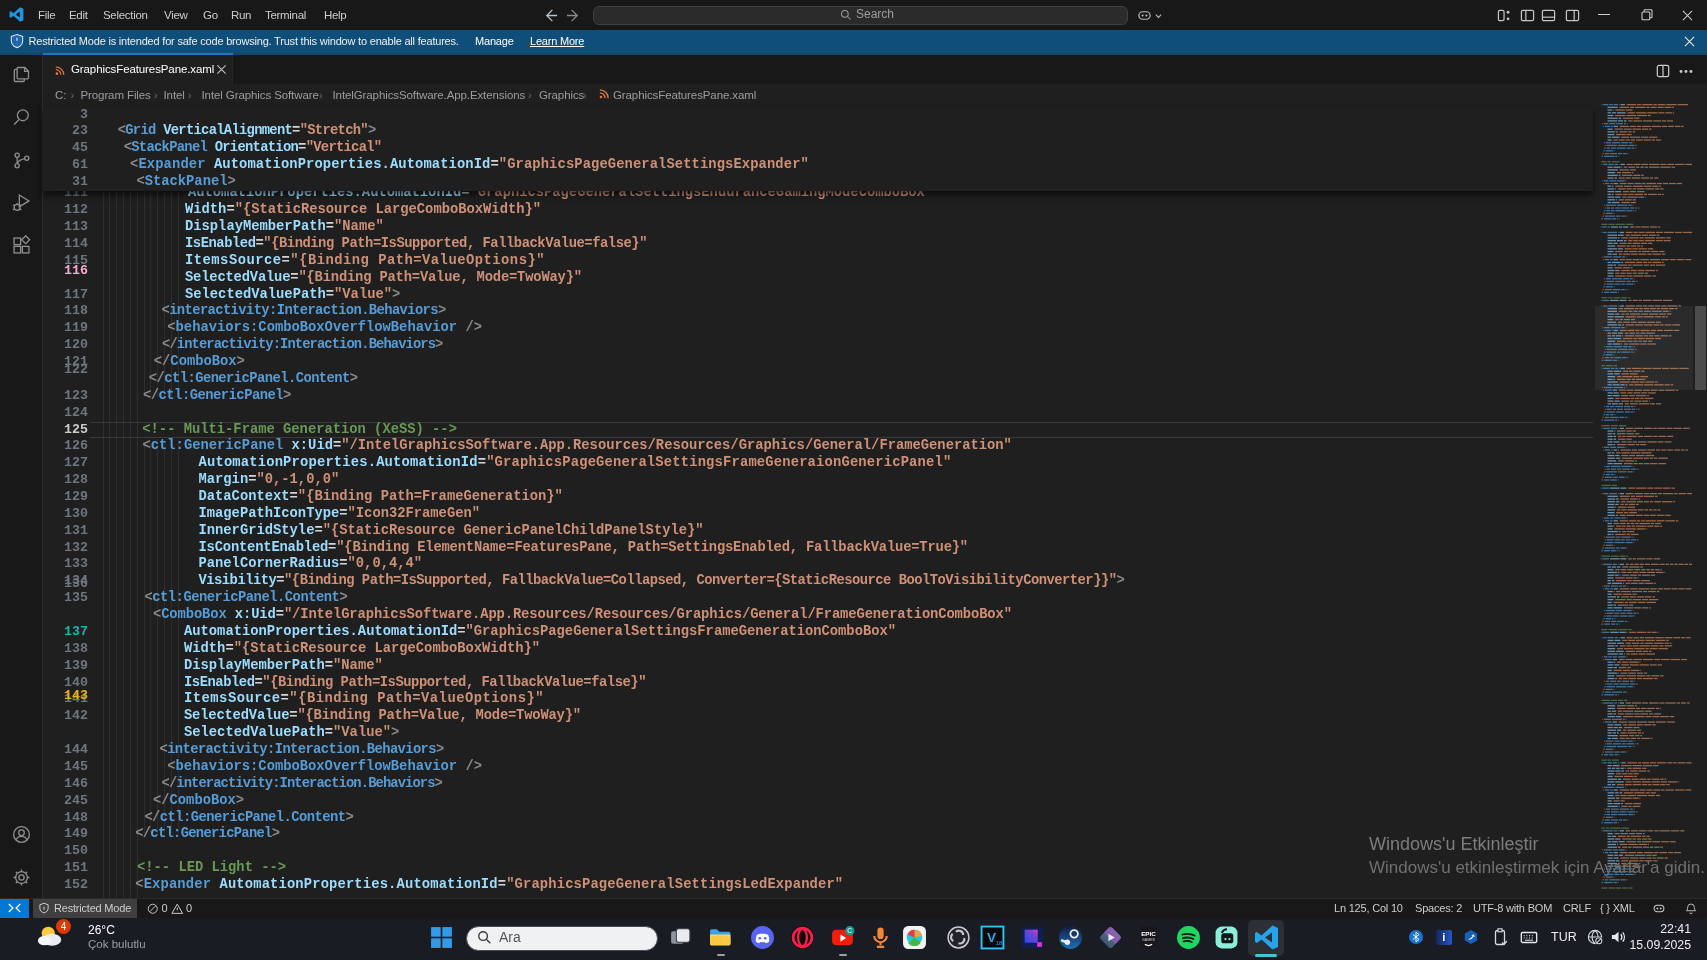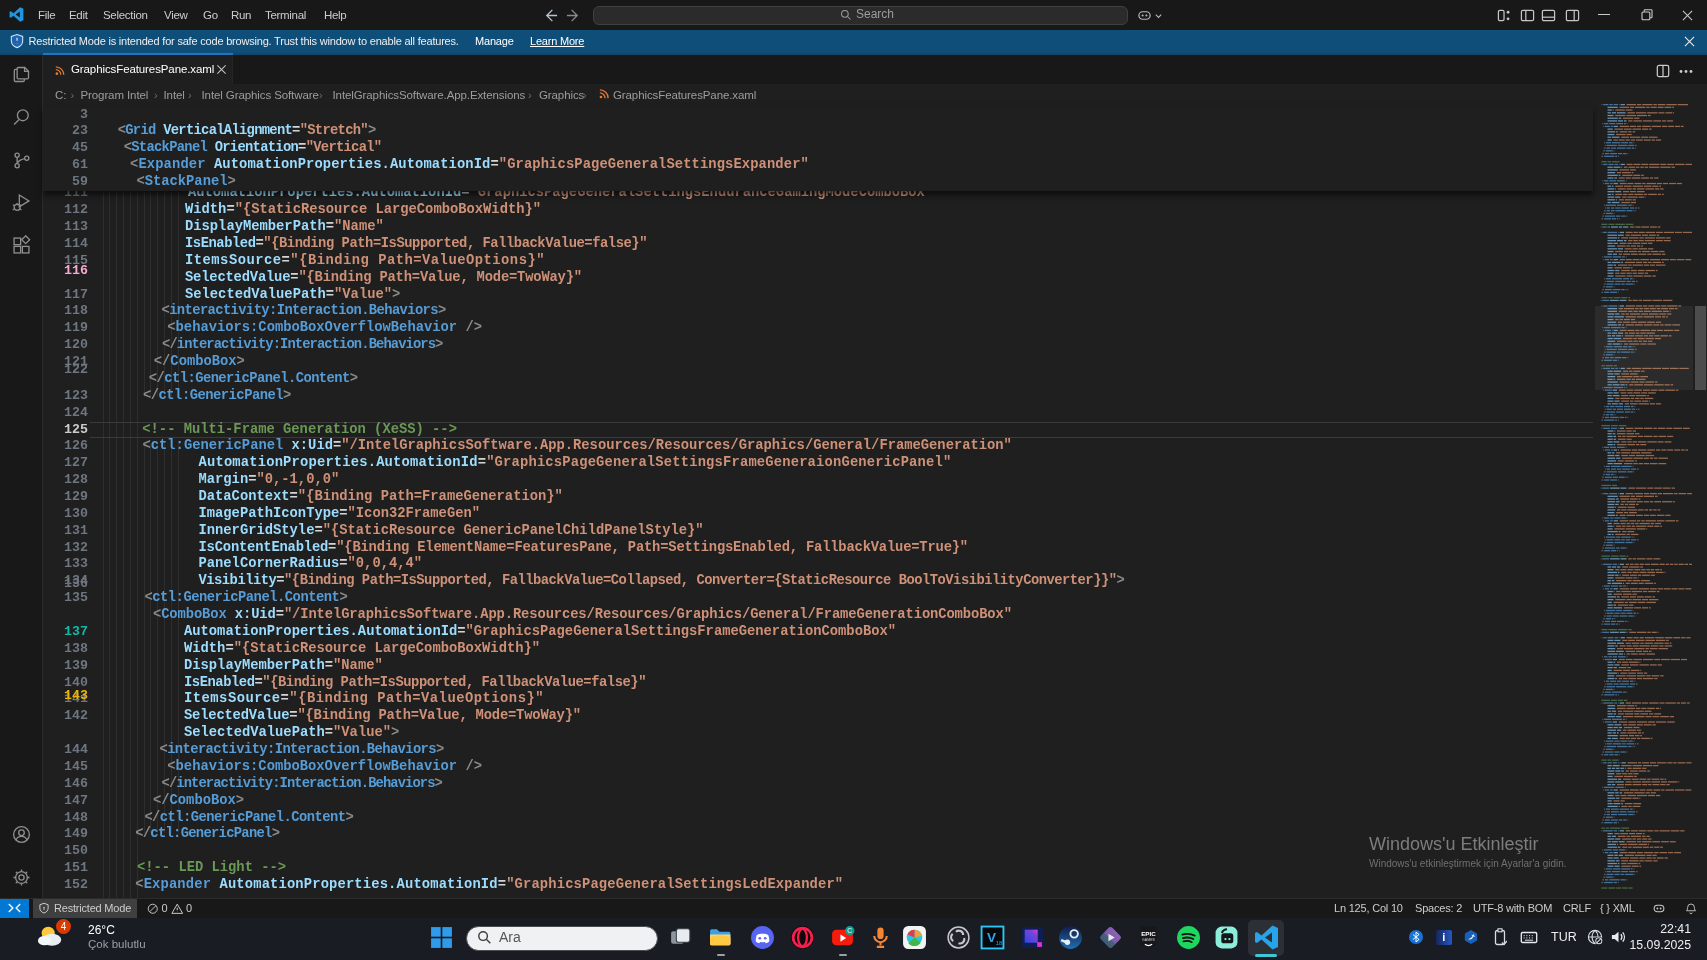--- a/index.html
+++ b/index.html
@@ -147,21 +147,21 @@
     <rect x="1.5" y="1.5" width="13" height="13" rx="2" fill="none" stroke="#cccccc" stroke-width="1.4"></rect>
     <path d="M8 1.5v13" stroke="#cccccc" stroke-width="1.4"></path>
   </svg>
 <svg class="abs" style="left:1679px;top:69px" width="14" height="5" viewBox="0 0 14 5">
     <circle cx="2" cy="2.5" r="1.4" fill="#cccccc"></circle>
     <circle cx="7" cy="2.5" r="1.4" fill="#cccccc"></circle>
     <circle cx="12" cy="2.5" r="1.4" fill="#cccccc"></circle>
   </svg>
 <div class="abs" id="breadcrumb"></div>
 <div class="abs" style="left:55.0px;top:83.5px;height:23px;line-height:23px;font-size:11.5px;letter-spacing:-0.1px;color:#9d9d9d;white-space:nowrap;z-index:4">C:</div>
-<div class="abs" style="left:80.5px;top:83.5px;height:23px;line-height:23px;font-size:11.5px;letter-spacing:-0.1px;color:#9d9d9d;white-space:nowrap;z-index:4">Program Intel</div>
+<div class="abs" style="left:80.5px;top:83.5px;height:23px;line-height:23px;font-size:11.5px;letter-spacing:-0.1px;color:#9d9d9d;white-space:nowrap;z-index:4">Program Files</div>
 <div class="abs" style="left:163.5px;top:83.5px;height:23px;line-height:23px;font-size:11.5px;letter-spacing:-0.1px;color:#9d9d9d;white-space:nowrap;z-index:4">Intel</div>
 <div class="abs" style="left:201.5px;top:83.5px;height:23px;line-height:23px;font-size:11.5px;letter-spacing:-0.1px;color:#9d9d9d;white-space:nowrap;z-index:4">Intel Graphics Software</div>
 <div class="abs" style="left:332.5px;top:83.5px;height:23px;line-height:23px;font-size:11.5px;letter-spacing:-0.1px;color:#9d9d9d;white-space:nowrap;z-index:4">IntelGraphicsSoftware.App.Extensions</div>
 <div class="abs" style="left:539.0px;top:83.5px;height:23px;line-height:23px;font-size:11.5px;letter-spacing:-0.1px;color:#9d9d9d;white-space:nowrap;z-index:4">Graphics</div>
 <div class="abs" style="left:70.5px;top:83.5px;height:23px;line-height:23px;font-size:11px;color:#6e6e6e;z-index:4">›</div>
 <div class="abs" style="left:154.0px;top:83.5px;height:23px;line-height:23px;font-size:11px;color:#6e6e6e;z-index:4">›</div>
 <div class="abs" style="left:188.0px;top:83.5px;height:23px;line-height:23px;font-size:11px;color:#6e6e6e;z-index:4">›</div>
 <div class="abs" style="left:319.0px;top:83.5px;height:23px;line-height:23px;font-size:11px;color:#6e6e6e;z-index:4">›</div>
 <div class="abs" style="left:528.0px;top:83.5px;height:23px;line-height:23px;font-size:11px;color:#6e6e6e;z-index:4">›</div>
 <div class="abs" style="left:583.0px;top:83.5px;height:23px;line-height:23px;font-size:11px;color:#6e6e6e;z-index:4">›</div>
@@ -254,40 +254,40 @@
 <div class="ln" style="top:708.3px;height:16.9px;line-height:16.9px;color:#6e7681">142</div>
 <div class="cl" style="left:184.0px;top:708.3px;height:16.9px;line-height:16.9px;letter-spacing:-0.18px"><i class="a">SelectedValue</i><i class="o">=</i><i class="s">"{Binding Path=Value, Mode=TwoWay}"</i></div>
 <div class="ln" style="top:688px;height:16.9px;line-height:16.9px;color:#eab308">143</div>
 <div class="cl" style="left:184.0px;top:725.1px;height:16.9px;line-height:16.9px"><i class="a">SelectedValuePath</i><i class="o">=</i><i class="s">"Value"</i><i class="p">&gt;</i></div>
 <div class="ln" style="top:742.0px;height:16.9px;line-height:16.9px;color:#6e7681">144</div>
 <div class="cl" style="left:159.5px;top:742.0px;height:16.9px;line-height:16.9px;letter-spacing:-0.60px"><i class="p">&lt;</i><i class="t">interactivity:Interaction.Behaviors</i><i class="p">&gt;</i></div>
 <div class="ln" style="top:758.9px;height:16.9px;line-height:16.9px;color:#6e7681">145</div>
 <div class="cl" style="left:167.3px;top:758.9px;height:16.9px;line-height:16.9px"><i class="p">&lt;</i><i class="t">behaviors:ComboBoxOverflowBehavior</i><i class="w"> </i><i class="p">/&gt;</i></div>
 <div class="ln" style="top:775.8px;height:16.9px;line-height:16.9px;color:#6e7681">146</div>
 <div class="cl" style="left:161.5px;top:775.8px;height:16.9px;line-height:16.9px;letter-spacing:-0.90px"><i class="p">&lt;/</i><i class="t">interactivity:Interaction.Behaviors</i><i class="p">&gt;</i></div>
-<div class="ln" style="top:792.6px;height:16.9px;line-height:16.9px;color:#6e7681">147</div>
+<div class="ln" style="top:792.6px;height:16.9px;line-height:16.9px;color:#6e7681">245</div>
 <div class="cl" style="left:153.0px;top:792.6px;height:16.9px;line-height:16.9px"><i class="p">&lt;/</i><i class="t">ComboBox</i><i class="p">&gt;</i></div>
 <div class="ln" style="top:809.5px;height:16.9px;line-height:16.9px;color:#6e7681">148</div>
 <div class="cl" style="left:144.4px;top:809.5px;height:16.9px;line-height:16.9px;letter-spacing:-0.55px"><i class="p">&lt;/</i><i class="t">ctl:GenericPanel.Content</i><i class="p">&gt;</i></div>
 <div class="ln" style="top:826.4px;height:16.9px;line-height:16.9px;color:#6e7681">149</div>
 <div class="cl" style="left:135.2px;top:826.4px;height:16.9px;line-height:16.9px;letter-spacing:-0.70px"><i class="p">&lt;/</i><i class="t">ctl:GenericPanel</i><i class="p">&gt;</i></div>
 <div class="ln" style="top:843.2px;height:16.9px;line-height:16.9px;color:#6e7681">150</div>
 <div class="ln" style="top:860.1px;height:16.9px;line-height:16.9px;color:#6e7681">151</div>
 <div class="cl" style="left:137.0px;top:860.1px;height:16.9px;line-height:16.9px"><i class="c">&lt;!-- LED Light --&gt;</i></div>
 <div class="ln" style="top:877.0px;height:16.9px;line-height:16.9px;color:#6e7681">152</div>
 <div class="cl" style="left:135.2px;top:877.0px;height:16.9px;line-height:16.9px;letter-spacing:0.15px"><i class="p">&lt;</i><i class="t">Expander</i><i class="w"> </i><i class="a">AutomationProperties.AutomationId</i><i class="o">=</i><i class="s">"GraphicsPageGeneralSettingsLedExpander"</i></div>
 <div id="sticky">
     <div class="ln" style="left:7px;top:0.0px;height:16.9px;line-height:16.9px">3</div>
     <div class="ln" style="left:7px;top:16.9px;height:16.9px;line-height:16.9px">23</div>
     <div class="cl" style="left:74.7px;top:16.9px;height:16.9px;line-height:16.9px;letter-spacing:-0.70px"><i class="p">&lt;</i><i class="t">Grid</i><i class="w"> </i><i class="a">VerticalAlignment</i><i class="o">=</i><i class="s">"Stretch"</i><i class="p">&gt;</i></div>
     <div class="ln" style="left:7px;top:33.7px;height:16.9px;line-height:16.9px">45</div>
     <div class="cl" style="left:80.7px;top:33.7px;height:16.9px;line-height:16.9px;letter-spacing:-0.70px"><i class="p">&lt;</i><i class="t">StackPanel</i><i class="w"> </i><i class="a">Orientation</i><i class="o">=</i><i class="s">"Vertical"</i></div>
     <div class="ln" style="left:7px;top:50.6px;height:16.9px;line-height:16.9px">61</div>
     <div class="cl" style="left:87.1px;top:50.6px;height:16.9px;line-height:16.9px;letter-spacing:0.10px"><i class="p">&lt;</i><i class="t">Expander</i><i class="w"> </i><i class="a">AutomationProperties.AutomationId</i><i class="o">=</i><i class="s">"GraphicsPageGeneralSettingsExpander"</i></div>
-    <div class="ln" style="left:7px;top:67.5px;height:16.9px;line-height:16.9px">59</div>
+    <div class="ln" style="left:7px;top:67.5px;height:16.9px;line-height:16.9px">31</div>
     <div class="cl" style="left:93.4px;top:67.5px;height:16.9px;line-height:16.9px"><i class="p">&lt;</i><i class="t">StackPanel</i><i class="p">&gt;</i></div>
   </div>
 <svg width="1707" height="960" style="position:absolute;left:0;top:0">
     <g fill-opacity=".78">
       <rect x="1601.4" y="104.0" width="0.9" height="1.25" fill="#6f6f6f"></rect>
       <rect x="1603.2" y="104.0" width="5.2" height="1.25" fill="#4e8cc0"></rect>
       <rect x="1609.3" y="104.0" width="3.4" height="1.25" fill="#4e8cc0"></rect>
       <rect x="1613.6" y="104.0" width="4.3" height="1.25" fill="#4e8cc0"></rect>
       <rect x="1618.8" y="104.0" width="0.9" height="1.25" fill="#6f6f6f"></rect>
       <rect x="1620.6" y="104.0" width="4.3" height="1.25" fill="#7fb2d8"></rect>
@@ -2131,21 +2131,21 @@
       <rect x="1601.4" y="887.4" width="6.0" height="1.25" fill="#55804a"></rect>
       <rect x="1608.4" y="887.4" width="6.9" height="1.25" fill="#55804a"></rect>
       <rect x="1616.1" y="887.4" width="5.2" height="1.25" fill="#55804a"></rect>
       <rect x="1622.2" y="887.4" width="5.2" height="1.25" fill="#55804a"></rect>
       <rect x="1628.3" y="887.4" width="4.3" height="1.25" fill="#55804a"></rect>
     </g>
   </svg>
 <div class="abs" style="left:1595px;top:306px;width:98px;height:84px;background:rgba(255,255,255,.055)"></div>
 <div class="abs" style="left:1695px;top:306px;width:11px;height:84px;background:rgba(130,130,130,.45)"></div>
 <div class="abs" style="left:1369px;top:834px;color:#7d7d7d;font-size:18px">Windows'u Etkinleştir</div>
-<div class="abs" style="left:1369px;top:857.5px;color:#707070;font-size:10px">Windows'u etkinleştirmek için Ayarlar'a gidin.</div>
+<div class="abs" style="left:1369px;top:857.5px;color:#707070;font-size:17px">Windows'u etkinleştirmek için Ayarlar'a gidin.</div>
 <div class="abs" id="statusbar"></div>
 <div class="abs" style="left:0;top:898.5px;width:29px;height:19px;background:#0078d4"></div>
 <svg class="abs" style="left:8px;top:903px" width="13" height="10" viewBox="0 0 16 12">
     <path d="M1 1l5 5-5 5M15 1l-5 5 5 5" stroke="#ffffff" stroke-width="1.6" fill="none"></path>
   </svg>
 <div class="abs" style="left:33px;top:898.5px;width:104px;height:19px;background:#3f3f3f"></div>
 <svg class="abs" style="left:38px;top:901.5px" width="12" height="13" viewBox="0 0 16 16">
     <path d="M8 1 2.5 3v4.5c0 3.2 2.3 5.6 5.5 6.5 3.2-.9 5.5-3.3 5.5-6.5V3L8 1z" fill="none" stroke="#d0d0d0" stroke-width="1.3"></path>
     <circle cx="8" cy="6.5" r="1" fill="#d0d0d0"></circle>
     <path d="M8 7.5v2.5" stroke="#d0d0d0" stroke-width="1.2"></path>

